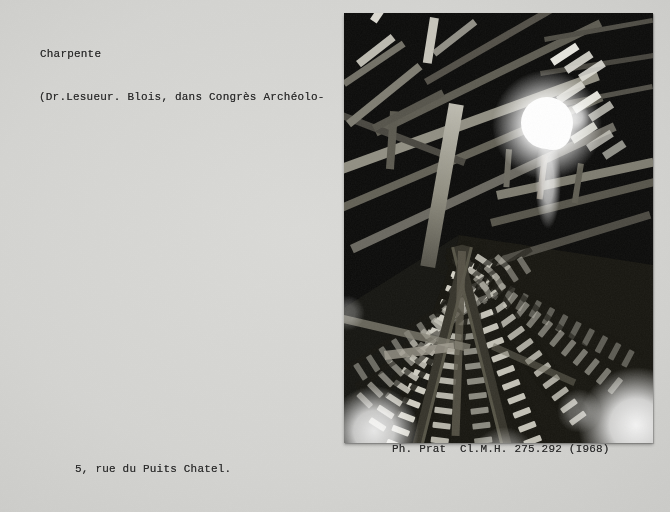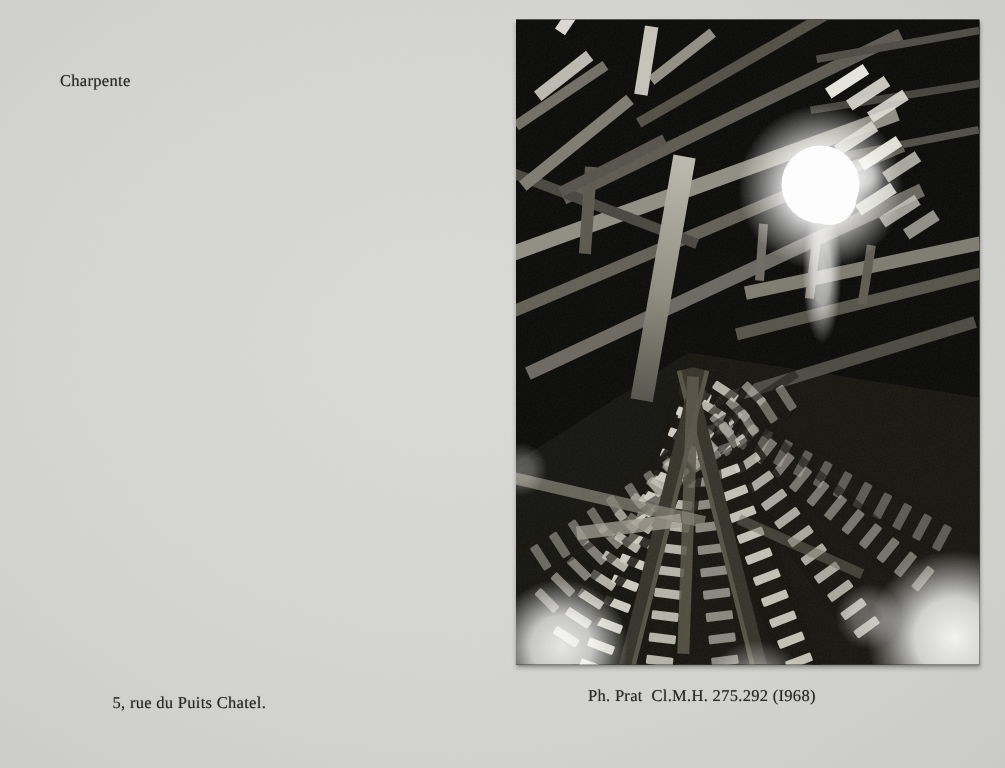--- a/index.html
+++ b/index.html
@@ -1,50 +1,51 @@
 <!DOCTYPE html>
 <html><head>
 <meta charset="utf-8">
 <style>
   html,body { margin:0; padding:0; background:#9a9a98; }
   .card {
     position:relative; width:670px; height:512px; overflow:hidden;
     background:#d5d5d2;
     background-image: radial-gradient(ellipse at 45% 45%, #dadad7 0%, #d4d4d1 60%, #cbcbc8 100%);
-    font-family:Liberation Serif, serif;
+    font-family:Liberation Mono, monospace;
     color:#262626;
   }
   .typew {
     position:absolute; font-size:11px; line-height:16px; white-space:pre;
     letter-spacing:0.2px; color:#2a2a2a;
     text-shadow: 0 0 0.5px rgba(45,45,45,0.65);
   }
   .header-title { left:40px; top:14px; }
   .header-ref   { left:39px; top:57px; }
   .loc          { left:40px; top:429px; }
   .loc .indent  { margin-left:35px; }
-  .credit       { left:392px; top:456px; }
+  .credit       { left:392px; top:441px; }
   .photo {
     position:absolute; left:344px; top:13px; width:309px; height:430px; margin:0;
     box-shadow: 0 2px 3px rgba(0,0,0,0.28), 1px 1px 1px rgba(0,0,0,0.18);
     background:#0a0a09;
   }
   .photo svg { display:block; width:309px; height:430px; }
   .paper-grain { position:absolute; left:0; top:0; width:670px; height:512px; pointer-events:none; }
 </style>
 </head>
 <body>
 
 <div class="card">
 
   <div class="typew header-title">
     <div>Charpente</div>
   </div>
 
   <div class="typew header-ref">
+    <div>(Dr.Lesueur. Blois, dans Congrès Archéolo-</div>
   </div>
 
   <figure class="photo" aria-label="Vue en contre-plongée de la charpente en bois : poutres entrecroisées, chevrons convergents et tache de lumière au centre">
     <svg viewBox="0 0 309 430" xmlns="http://www.w3.org/2000/svg">
       <defs>
         <radialGradient id="glow">
           <stop offset="0" stop-color="#ffffff"></stop>
           <stop offset="0.45" stop-color="#ffffff" stop-opacity="0.85"></stop>
           <stop offset="1" stop-color="#ffffff" stop-opacity="0"></stop>
         </radialGradient>

